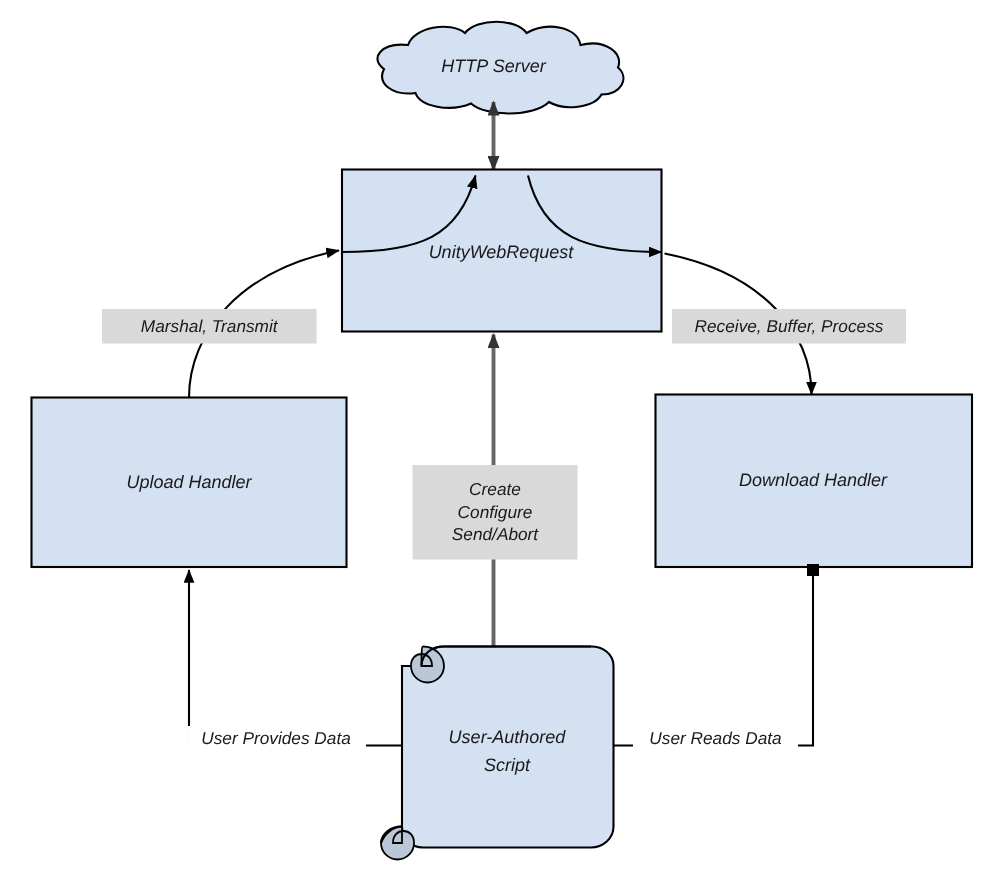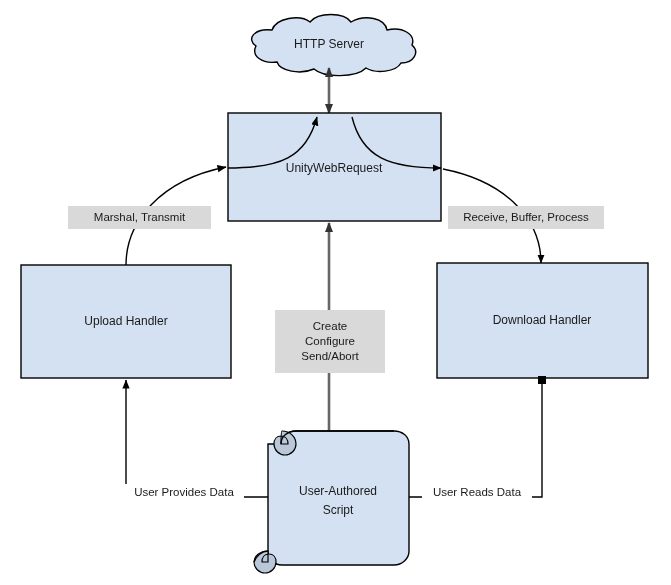--- a/index.html
+++ b/index.html
@@ -10,20 +10,21 @@
   body {
     width: 671px;
     height: 585px;
     font-family: "Liberation Sans", sans-serif;
     overflow: hidden;
   }
   #diagram-root {
     position: relative;
     width: 671px;
     height: 585px;
+    font-style: italic;
   }
   svg.diagram {
     display: block;
     width: 671px;
     height: 585px;
   }
   .node-shape {
     fill: #d4e1f2;
     stroke: #000000;
     stroke-width: 1.4;

